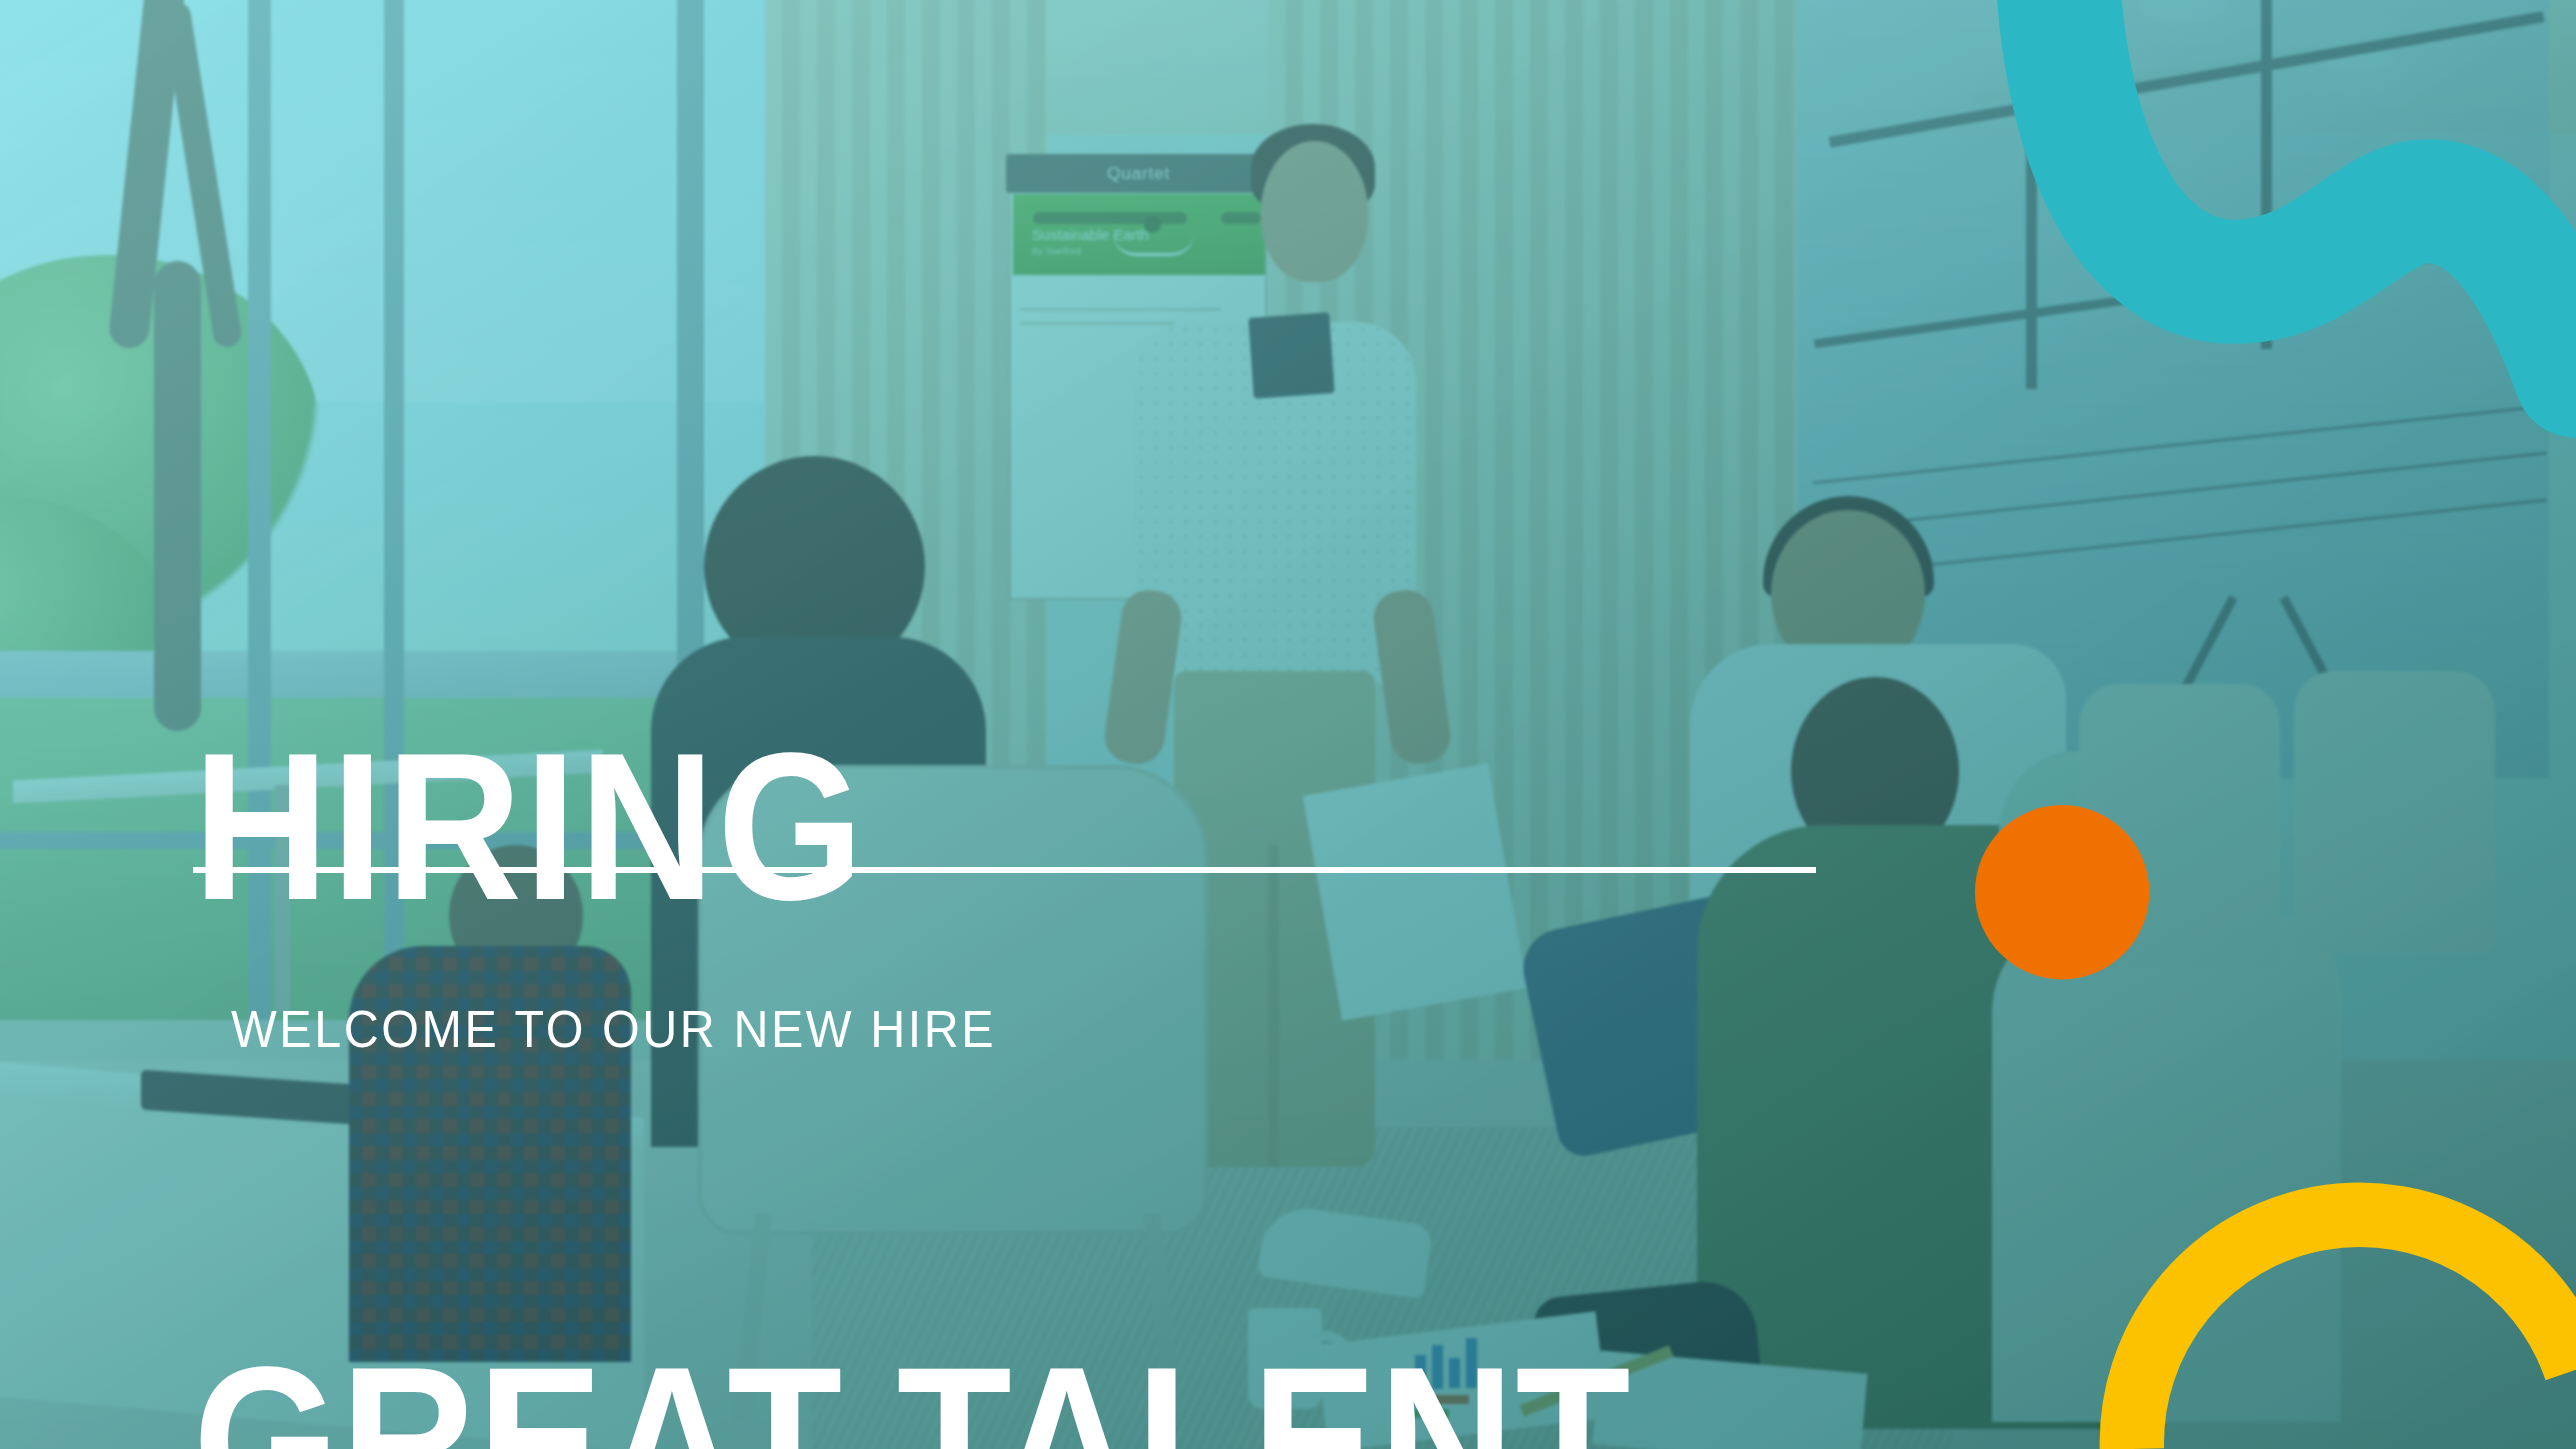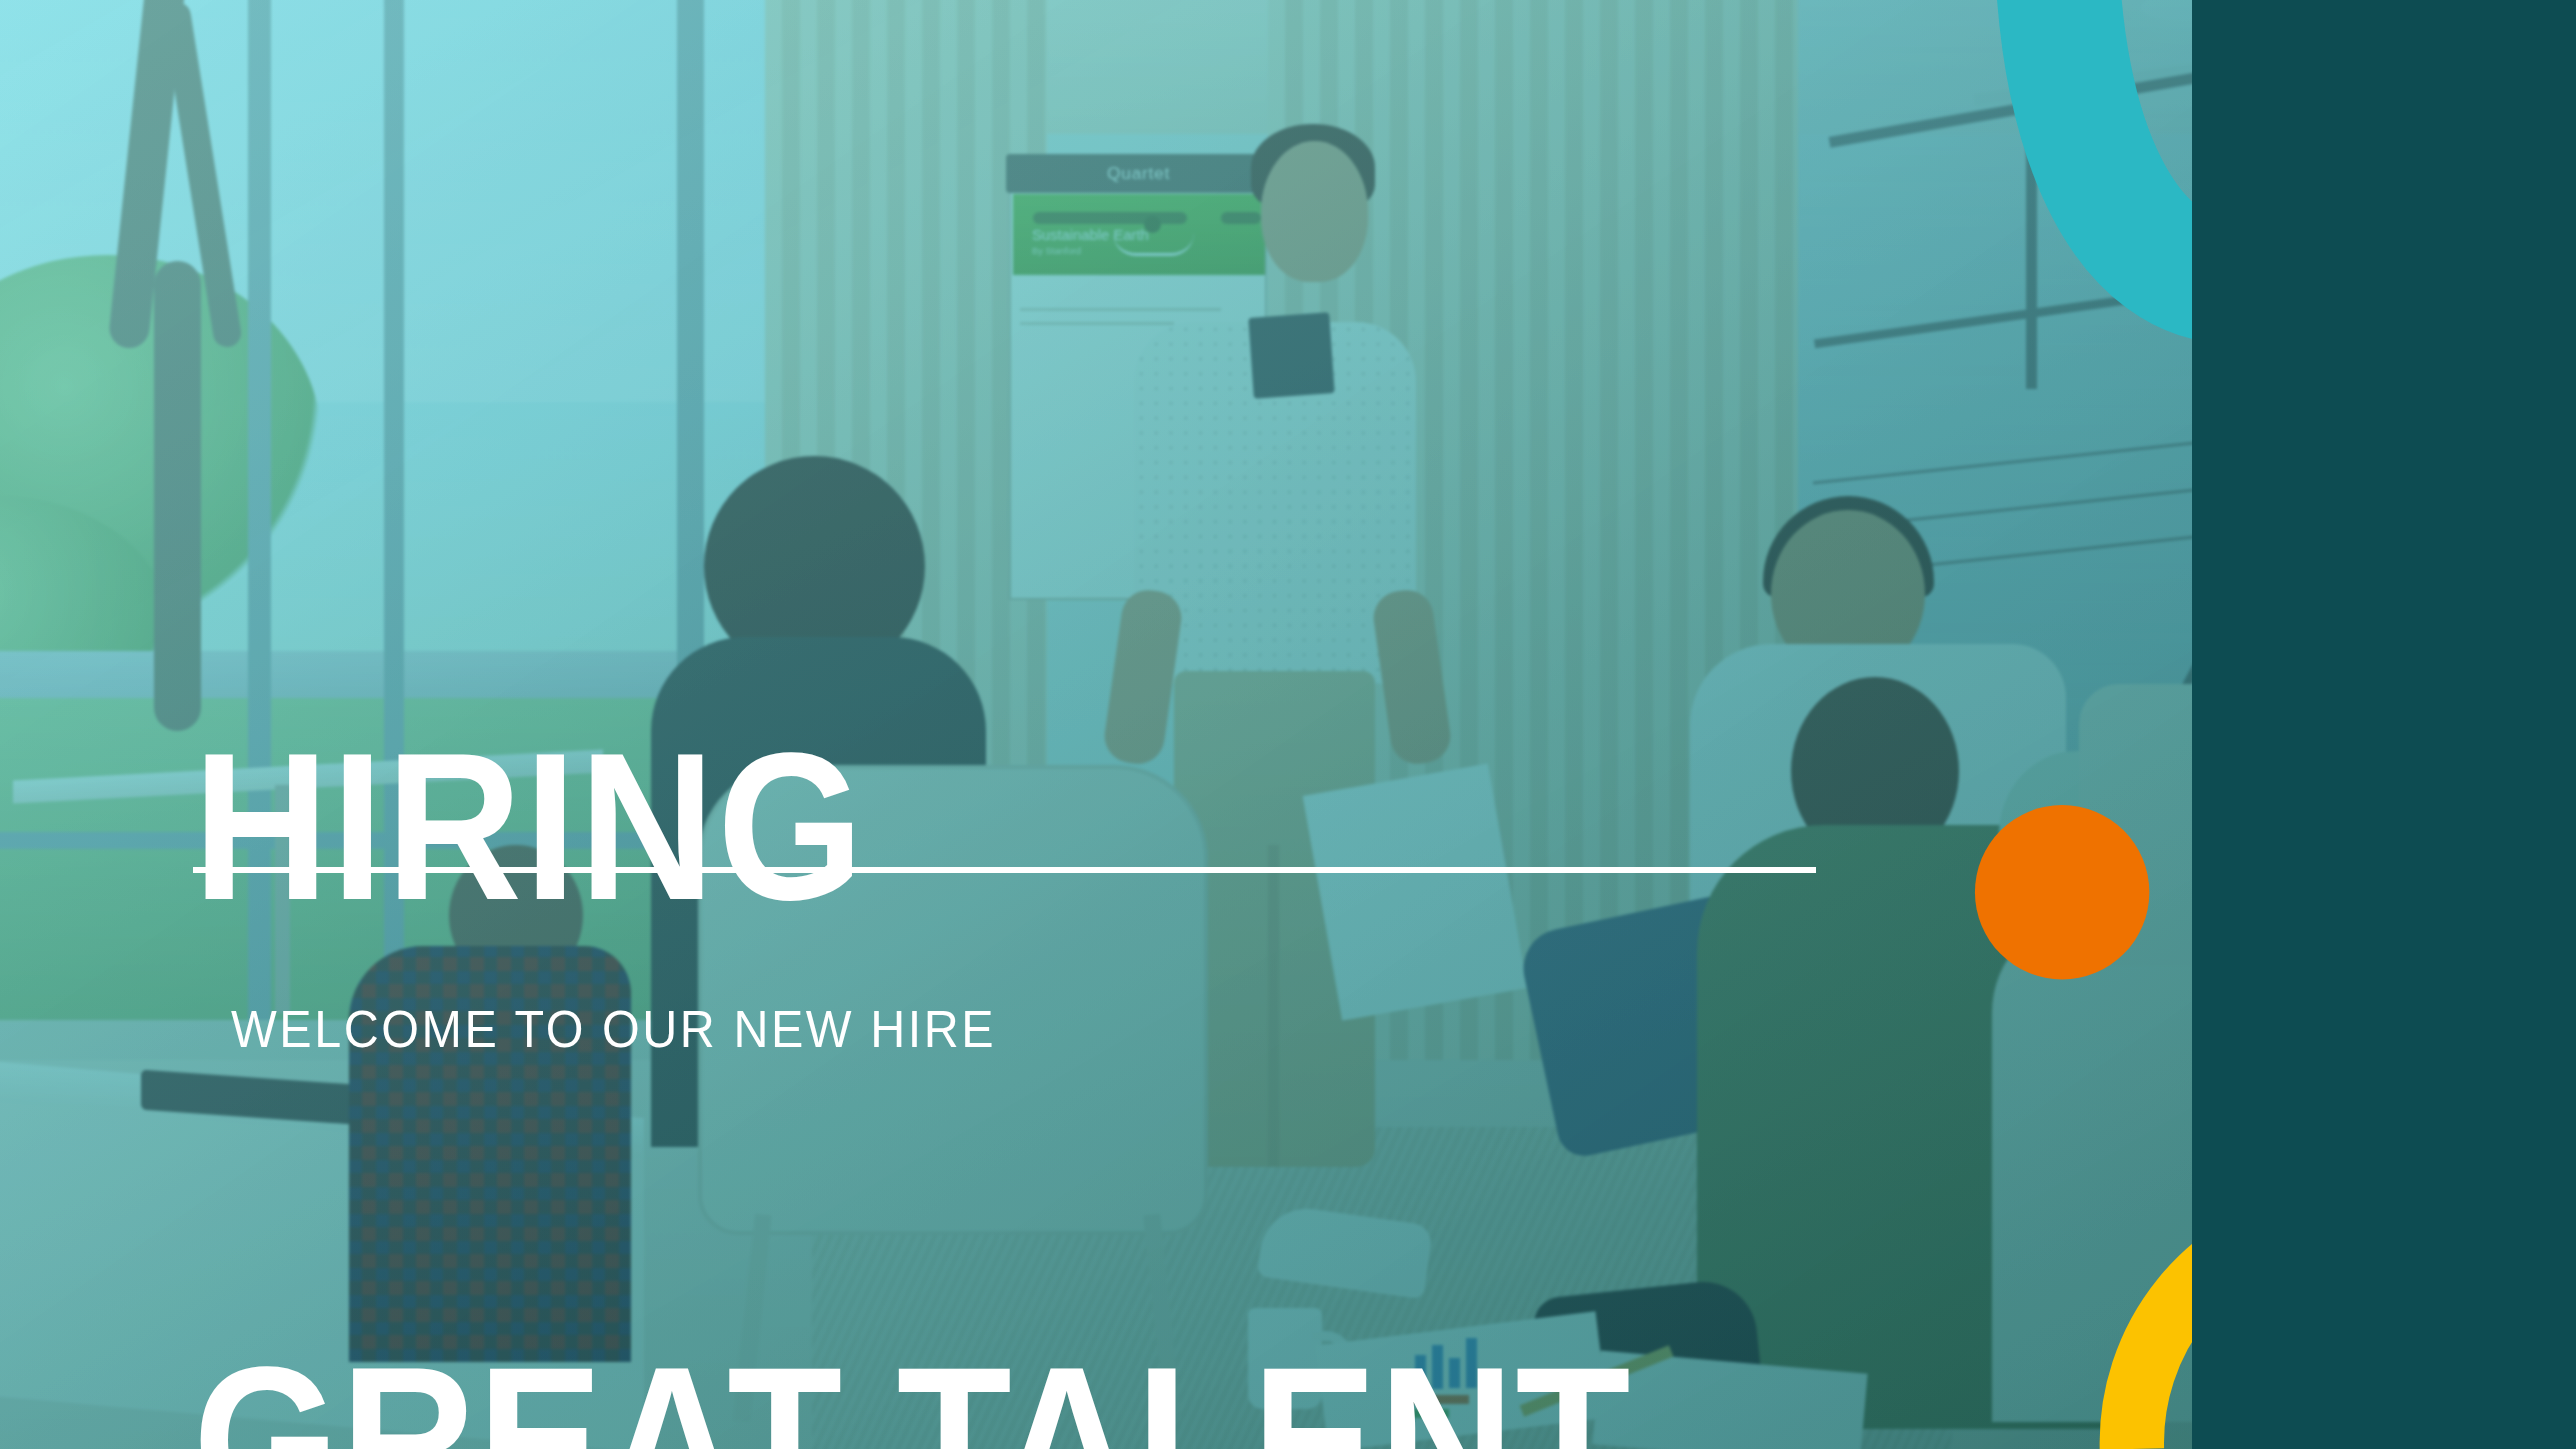--- a/index.html
+++ b/index.html
@@ -1,20 +1,20 @@
 <!DOCTYPE html>
 <html style="font-size:10.7px"><head>
 <meta charset="utf-8">
 <style>
   * { margin:0; padding:0; box-sizing:border-box; }
   html,body { width:2576px; height:1449px; overflow:hidden; background:#0d4c52; }
 
   .stage{
     position:relative;
-    width:2192px; height:1449px;
+    width:2576px; height:1449px;
     overflow:hidden;
     font-family:"Liberation Sans", sans-serif;
   }
 
   
   .photo{ position:absolute; inset:0; overflow:hidden; background:#cfe0d8; }
 
   
   .ceiling{ position:absolute; left:0; top:0; width:100%; height:161px;
             background:linear-gradient(180deg,#e8e2cf 0%, #ddd6c0 100%); }

